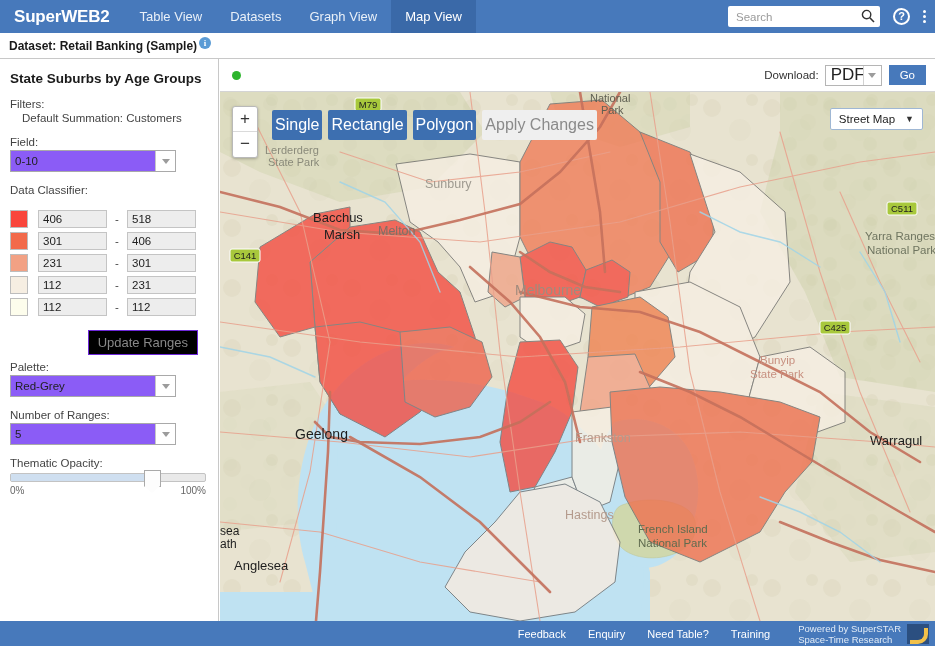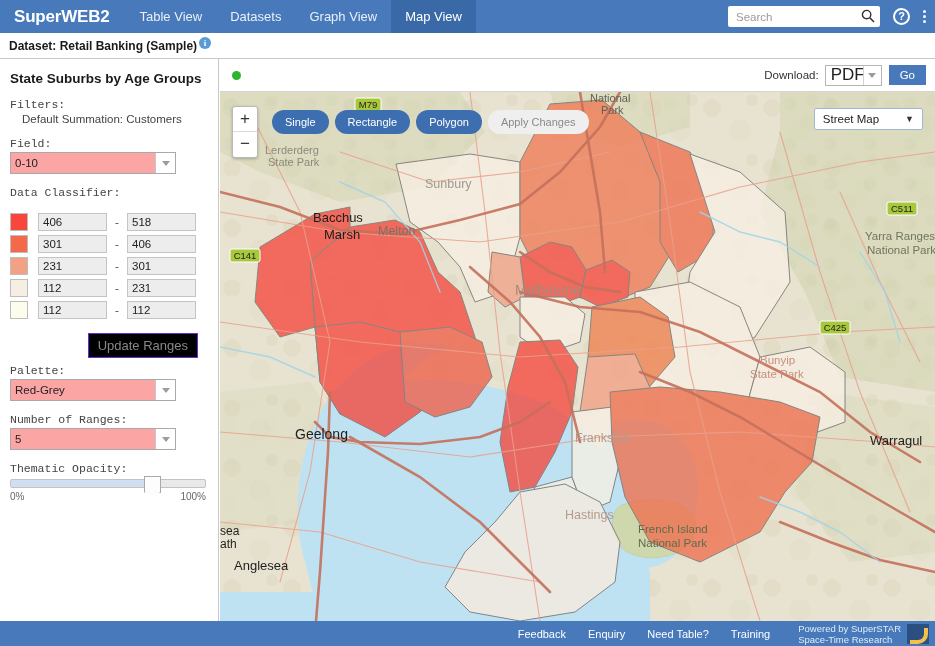--- a/index.html
+++ b/index.html
@@ -68,25 +68,25 @@
     cursor:pointer;
   }
 
   
   .sidebar {
     position:absolute; left:0; top:59px; width:219px; height:562px;
     background:#fff; border-right:1px solid #c8c8c8; padding:10px;
     overflow:hidden;
   }
   .panel-title { font-size:13.5px; font-weight:bold; color:#1a1a1a; margin:2px 0 12px 0; }
-  .lbl { font-size:11.5px; color:#444; margin-bottom:2px;font-family:Liberation Mono, monospace; }
+  .lbl { font-size:11.5px; color:#444; margin-bottom:2px; }
   .sublbl { font-size:11.5px; color:#444; margin:0 0 12px 12px; }
   .select {
     position:relative; width:166px; height:22px; border:1px solid #a9a9a9;
-    background:#fca5a5; display:flex; align-items:center; margin-bottom:12px;
+    background:#8b5cf6; display:flex; align-items:center; margin-bottom:12px;
     cursor:pointer;
   }
   .select span.val { font-size:11.5px; color:#222; padding-left:4px; }
   .select .arrowbox {
     position:absolute; right:0; top:0; width:20px; height:20px;
     border-left:1px solid #c7c7c7; background:#fff;
     display:flex; align-items:center; justify-content:center;
   }
   .caret { width:0; height:0; border-left:4px solid transparent;
            border-right:4px solid transparent; border-top:5px solid #9c9c9c; }
@@ -162,31 +162,31 @@
     box-shadow:0 1px 3px rgba(0,0,0,.25); z-index:5;
   }
   .zoomctl div {
     height:25px; line-height:23px; text-align:center; font-size:17px;
     color:#333; cursor:pointer; font-family:"Liberation Sans", sans-serif;
   }
   .zoomctl div:first-child { border-bottom:1px solid #dadada; }
 
   .toolbtns { position:absolute; left:52px; top:18px; display:flex; z-index:5; }
   .mbtn {
-    background:#3d6fb0; color:#fff; font-size:11px; border:none;
-    padding:6px 13px; margin-right:6px; border-radius:12px; cursor:pointer;
+    background:#3d6fb0; color:#fff; font-size:16px; border:none;
+    padding:6px 3px; margin-right:6px; border-radius:2px; cursor:pointer;
     font-family:"Liberation Sans", sans-serif;
   }
   .mbtn.disabled { background:#efefef; color:#8a8a8a; cursor:default; }
 
   .basemap-sel {
     position:absolute; right:12px; top:16px; z-index:5;
     background:#fff; border:1px solid #9fb7d4; border-radius:2px;
     font-size:11.5px; color:#222; padding:4px 8px; cursor:pointer;
-    display:flex; align-items:center; gap:26px;
+    display:flex; align-items:center; gap:10px;
   }
   .basemap-sel .tri { font-size:9px; color:#333; }
 
   
   .footer {
     position:absolute; left:0; bottom:0; width:935px; height:25px;
     background:#4779bb; display:flex; align-items:center; z-index:10;
   }
   .footer a {
     color:#fff; font-size:11px; margin-left:22px; text-decoration:none;

